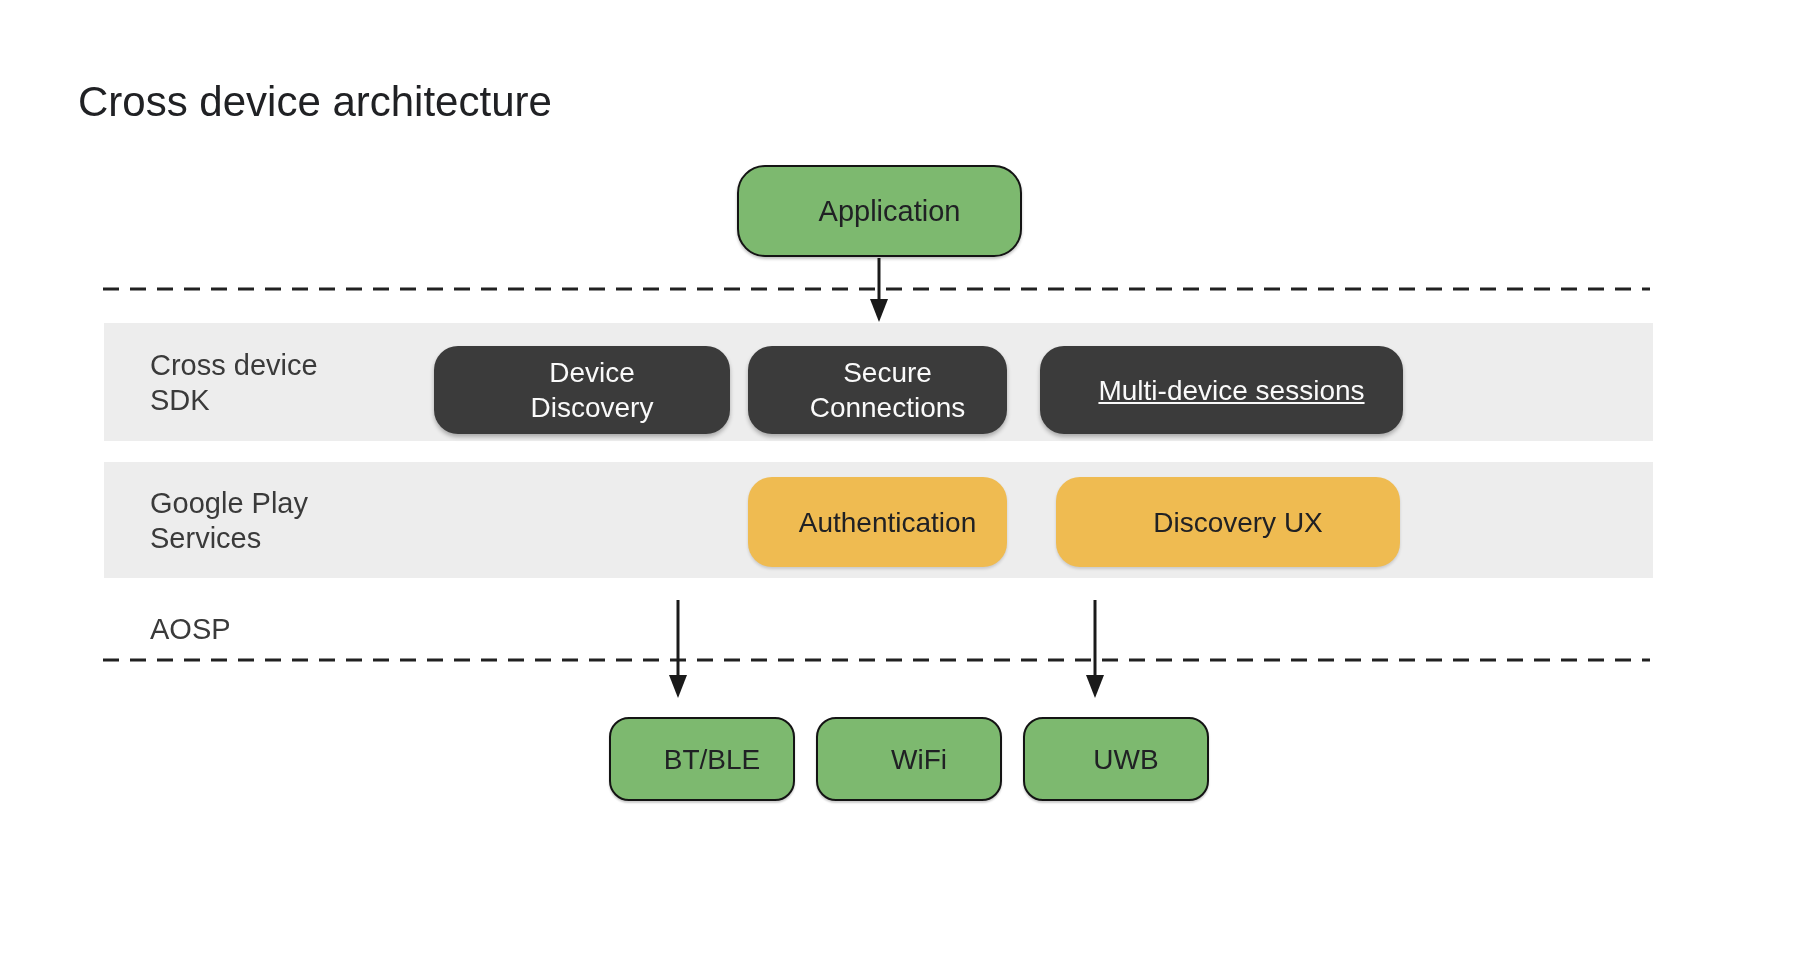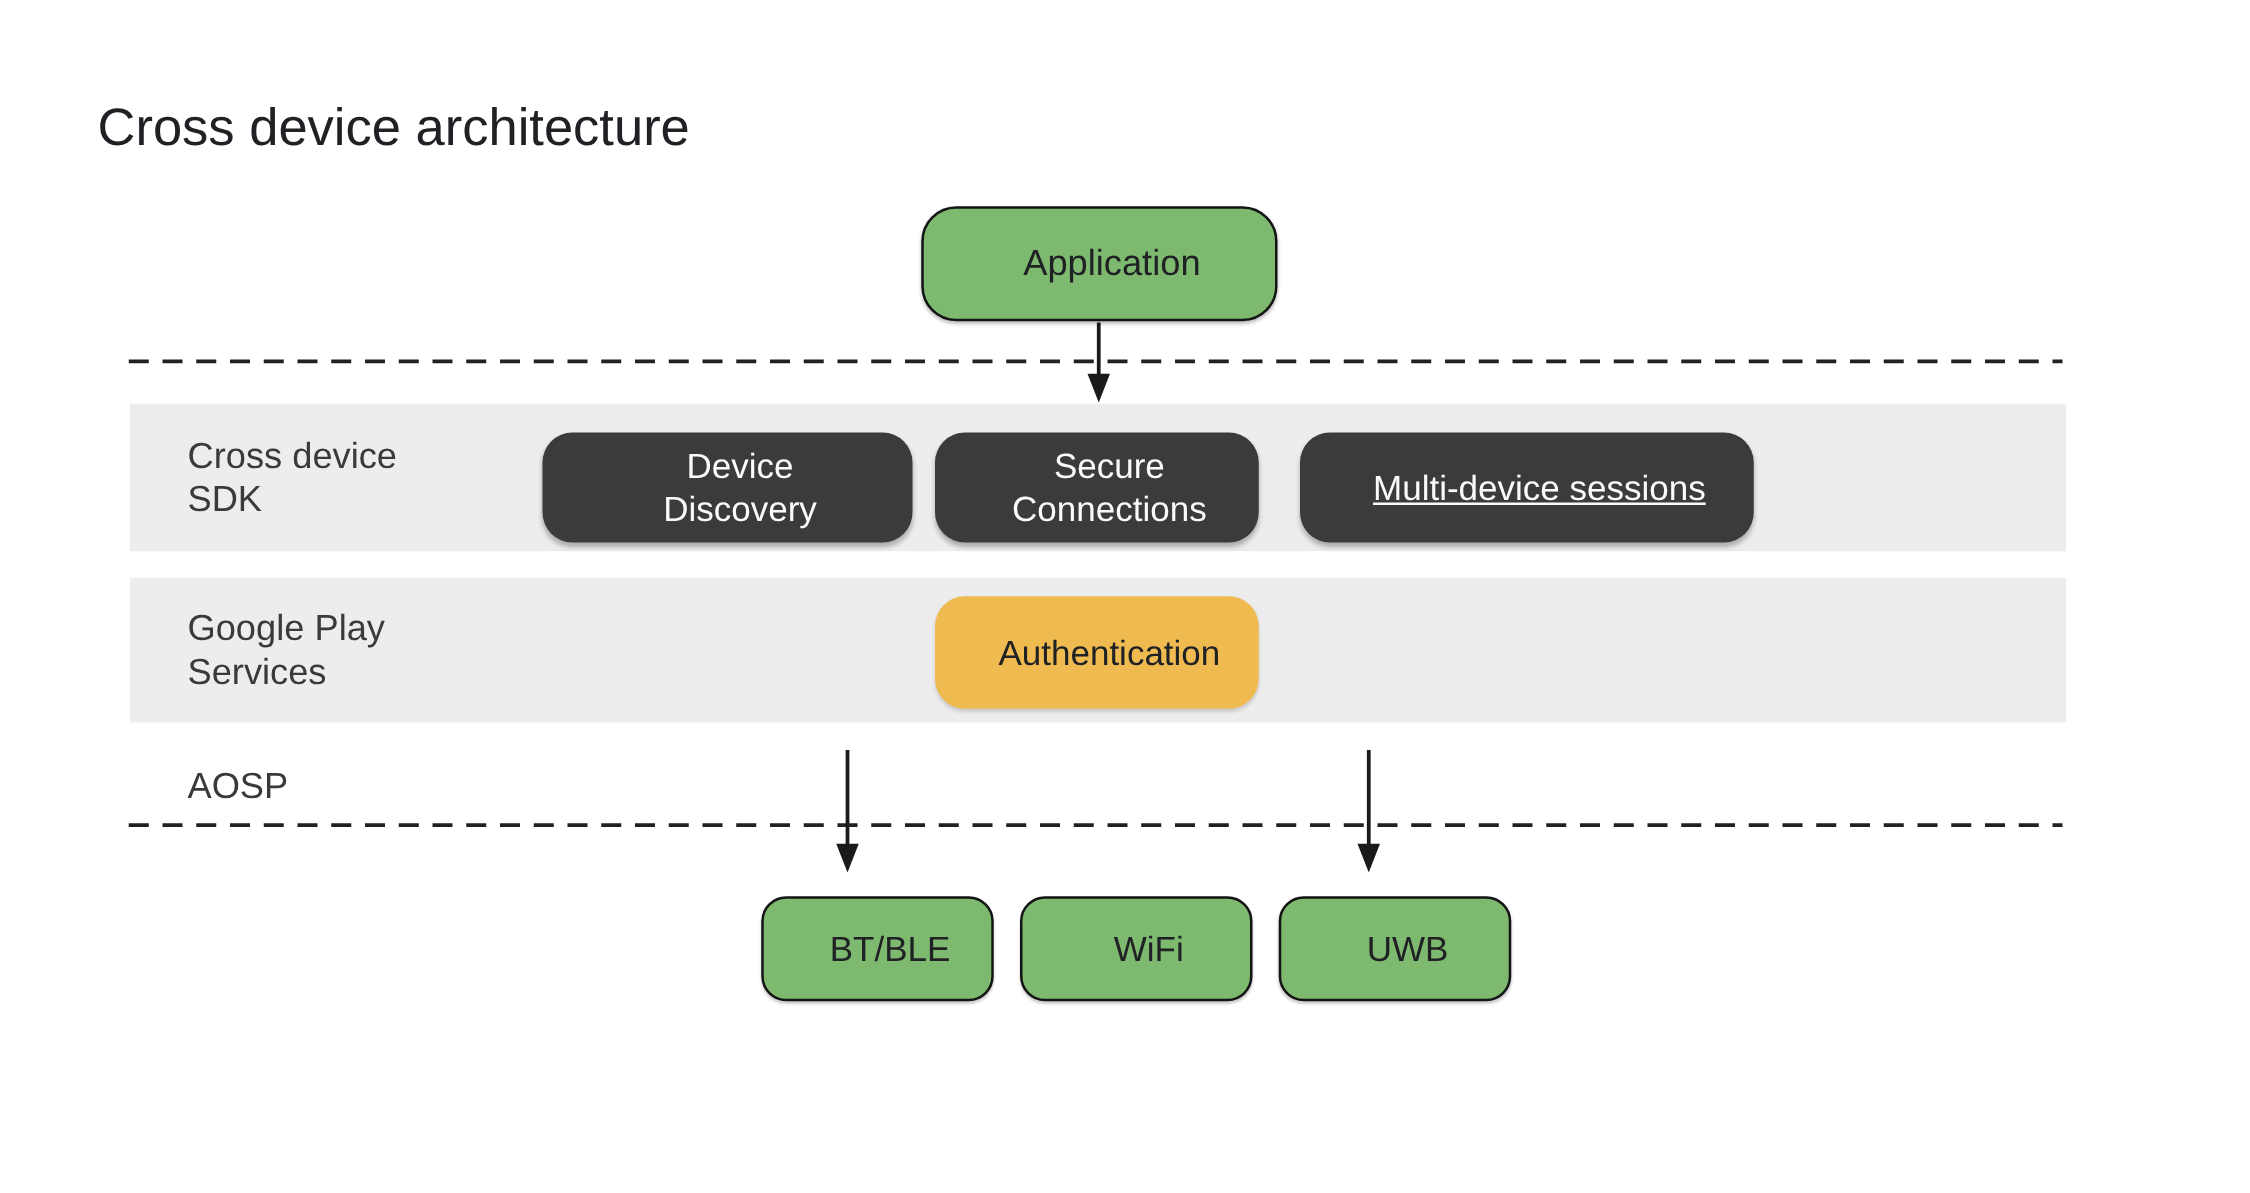--- a/index.html
+++ b/index.html
@@ -122,18 +122,19 @@
   </div>
   <div class="abs band-label aosp">AOSP</div>
 
   <div class="abs node dark dd">Device
 Discovery</div>
   <div class="abs node dark sc">Secure
 Connections</div>
   <div class="abs node dark mds">Multi-device sessions</div>
 
   <div class="abs node amber auth">Authentication</div>
+  <div class="abs node amber dux">Discovery UX</div>
 
   <div class="abs node transport bt">BT/BLE</div>
   <div class="abs node transport wifi">WiFi</div>
   <div class="abs node transport uwb">UWB</div>
 
 </div>
 
 </body></html>

